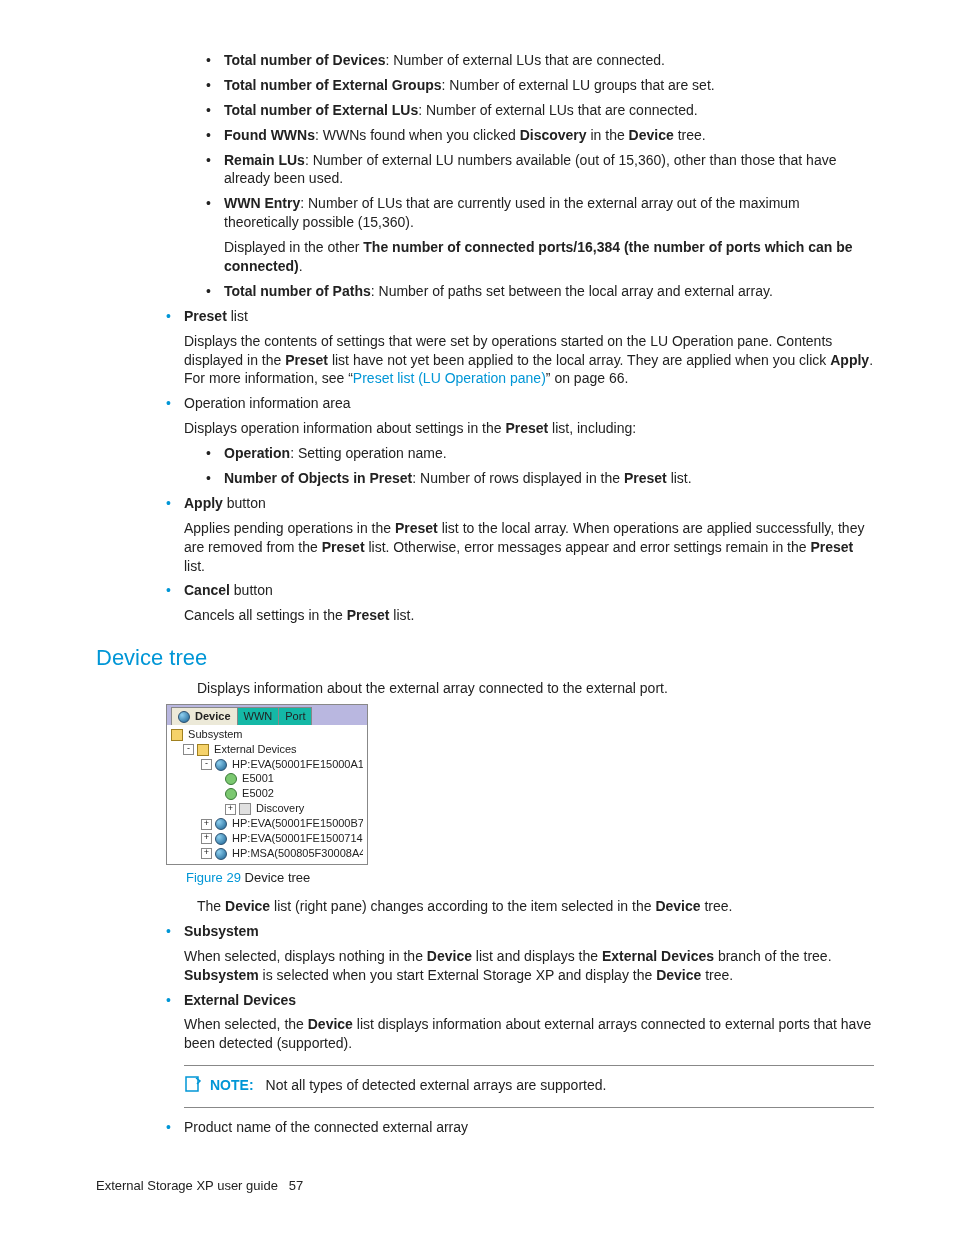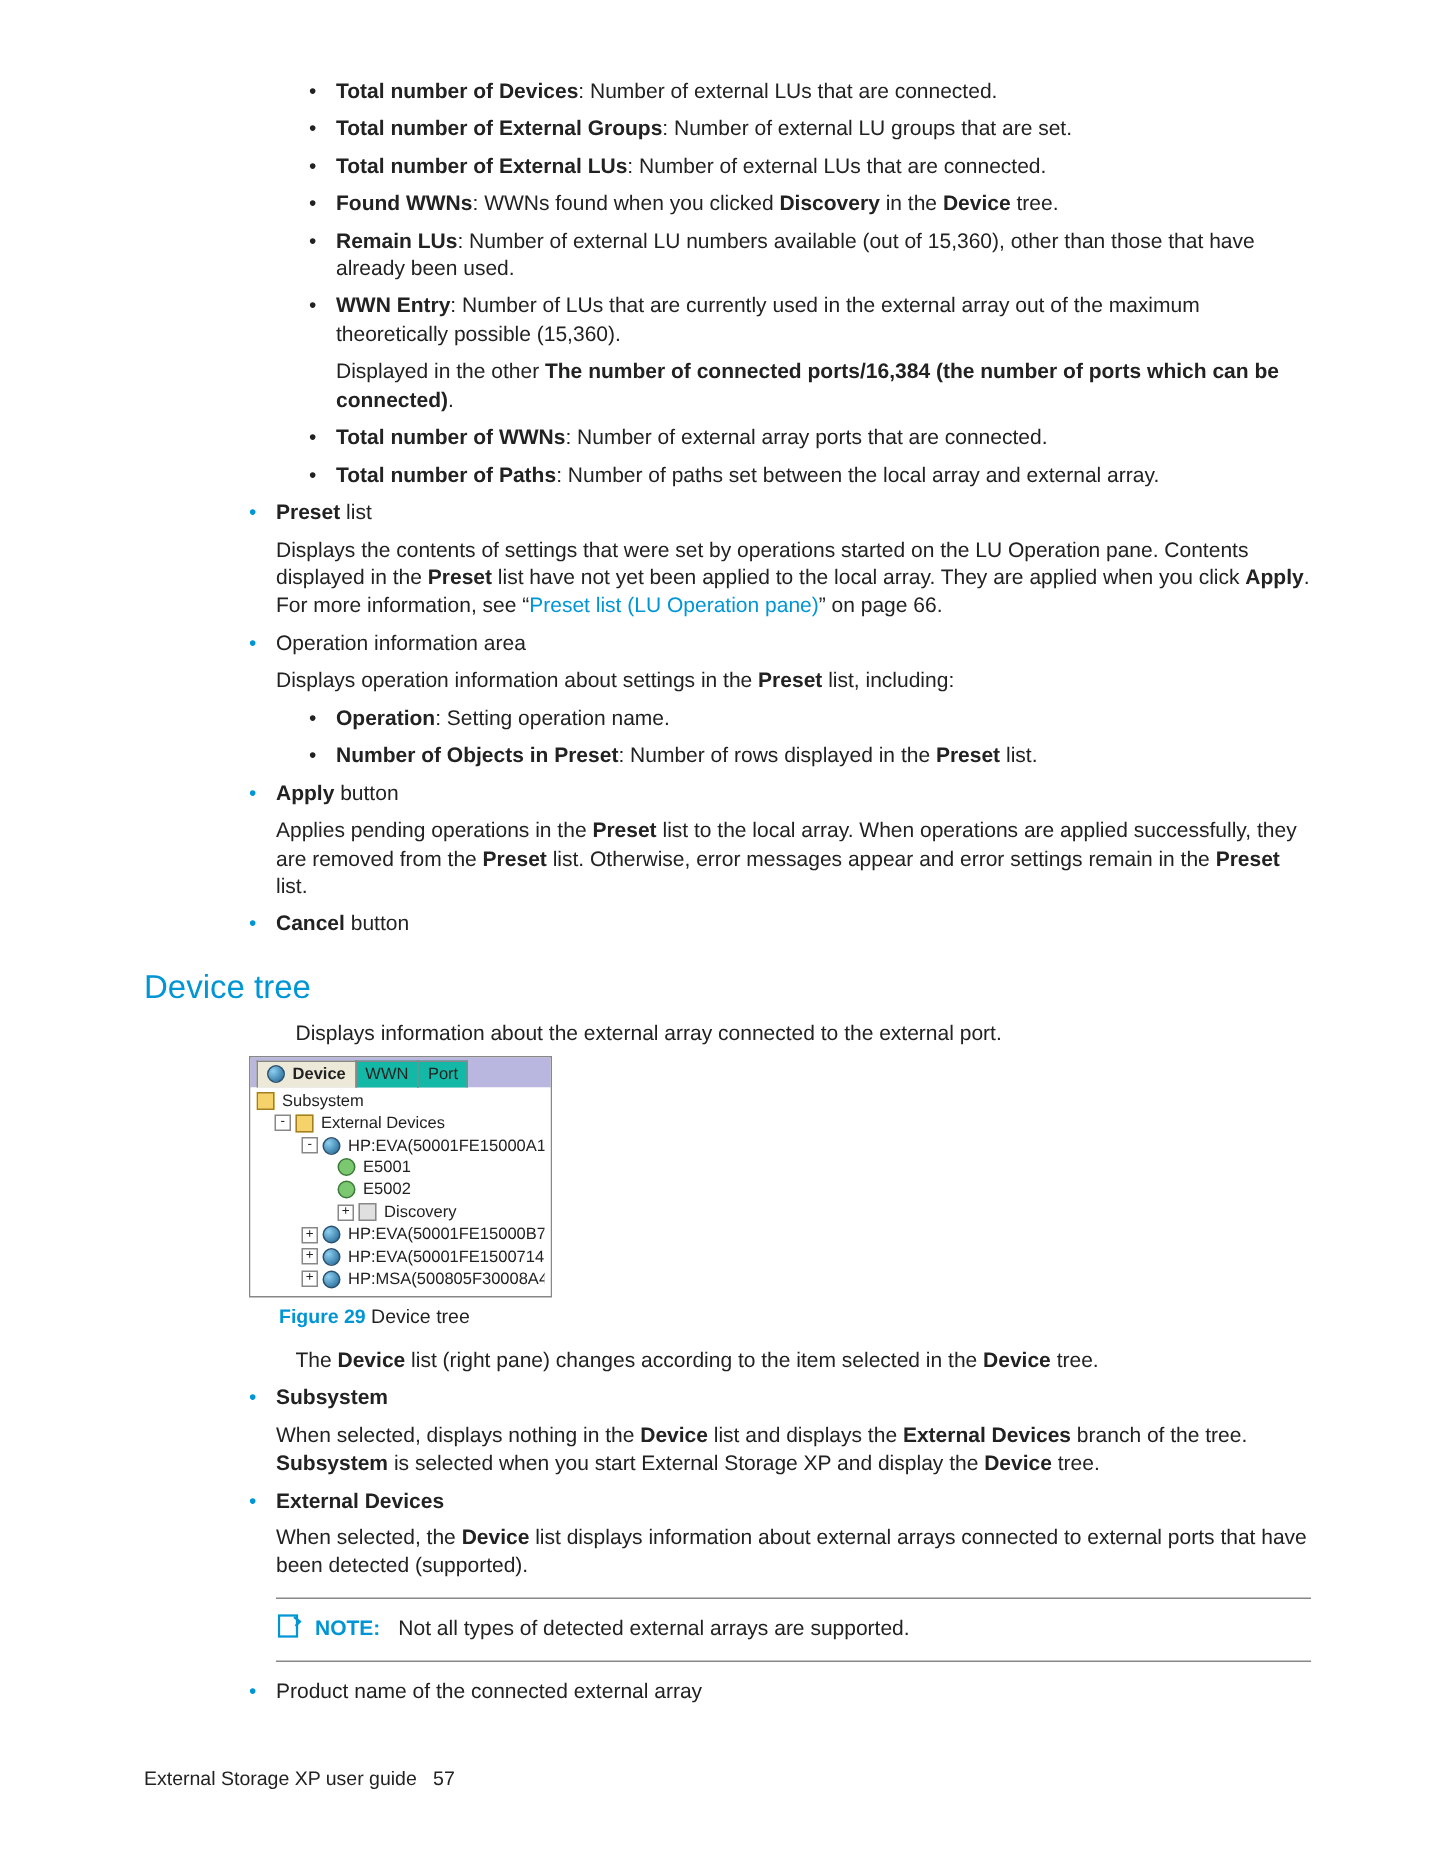--- a/index.html
+++ b/index.html
@@ -15,21 +15,21 @@
   ul.outer { list-style: none; padding-left: 70px; margin: 0; }
   ul.outer > li { position: relative; padding-left: 18px; margin-bottom: 6px; }
   ul.outer > li::before { content: "•"; color: #0096d6; position: absolute; left: 0; top: 0; }
   ul.inner { list-style: none; padding-left: 22px; margin: 6px 0; }
   ul.inner > li { position: relative; padding-left: 18px; margin-bottom: 6px; }
   ul.inner > li::before { content: "•"; color: #222; position: absolute; left: 0; top: 0; }
   .para { margin: 6px 0; }
   .ind0 { margin-left: 101px; }
   h2.section { font-family: Arial, sans-serif; font-weight: normal; color: #0096d6; font-size: 22px; margin: 18px 0 6px 0; }
   .caption { font-size: 13px; margin: 4px 0 10px 70px; }
-  .caption .fignum { color: #0096d6; font-weight: bold; padding-left: 20px; }
+  .caption .fignum { color: #0096d6; font-weight: normal; padding-left: 20px; }
   .tree-fig { margin-left: 70px; width: 200px; border: 1px solid #888; font-family: Tahoma, Arial, sans-serif; font-size: 11px; background: #fff; }
   .tree-tabs { background: #b9b7e0; padding: 0 4px; height: 20px; display: flex; align-items: flex-end; }
   .tree-tab { background: #14b8a6; border: 1px solid #888; border-bottom: none; padding: 1px 6px; font-size: 11px; margin-right: -1px; }
   .tree-tab.active { font-weight: bold; background: #ece9d8; }
   .tree-body { padding: 2px 4px 4px 4px; background: #fff; }
   .tree-body div { white-space: nowrap; overflow: hidden; }
   .tree-body .lvl0 { padding-left: 0; }
   .tree-body .lvl1 { padding-left: 12px; }
   .tree-body .lvl2 { padding-left: 30px; }
   .tree-body .lvl3 { padding-left: 54px; }
@@ -53,21 +53,20 @@
 <ul class="inner" style="padding-left:110px;">
   <li><b>Total number of Devices</b><span>: Number of external LUs that are connected.</span></li>
   <li><b>Total number of External Groups</b><span>: Number of external LU groups that are set.</span></li>
   <li><b>Total number of External LUs</b><span>: Number of external LUs that are connected.</span></li>
   <li><b>Found WWNs</b><span>: WWNs found when you clicked </span><b>Discovery</b><span> in the </span><b>Device</b><span> tree.</span></li>
   <li><b>Remain LUs</b><span>: Number of external LU numbers available (out of 15,360), other than those that have already been used.</span></li>
   <li>
     <b>WWN Entry</b><span>: Number of LUs that are currently used in the external array out of the maximum theoretically possible (15,360).</span>
     <div class="para"><span>Displayed in the other </span><b>The number of connected ports/16,384 (the number of ports which can be connected)</b><span>.</span></div>
   </li>
-  <li><b>Total number of WWNs</b><span>: Number of external array ports that are connected.</span></li>
   <li><b>Total number of Paths</b><span>: Number of paths set between the local array and external array.</span></li>
 </ul>
 
 <ul class="outer">
   <li>
     <b>Preset</b><span> list</span>
     <div class="para"><span>Displays the contents of settings that were set by operations started on the LU Operation pane. Contents displayed in the </span><b>Preset</b><span> list have not yet been applied to the local array. They are applied when you click </span><b>Apply</b><span>. For more information, see “</span><a class="link">Preset list (LU Operation pane)</a><span>” on page 66.</span></div>
   </li>
   <li>
     <span>Operation information area</span>
@@ -76,20 +75,21 @@
       <li><b>Operation</b><span>: Setting operation name.</span></li>
       <li><b>Number of Objects in Preset</b><span>: Number of rows displayed in the </span><b>Preset</b><span> list.</span></li>
     </ul>
   </li>
   <li>
     <b>Apply</b><span> button</span>
     <div class="para"><span>Applies pending operations in the </span><b>Preset</b><span> list to the local array. When operations are applied successfully, they are removed from the </span><b>Preset</b><span> list. Otherwise, error messages appear and error settings remain in the </span><b>Preset</b><span> list.</span></div>
   </li>
   <li>
     <b>Cancel</b><span> button</span>
+    <div class="para"><span>Cancels all settings in the </span><b>Preset</b><span> list.</span></div>
   </li>
 </ul>
 
 <h2 class="section">Device tree</h2>
 <div class="para ind0">Displays information about the external array connected to the external port.</div>
 
 <div class="tree-fig">
   <div class="tree-tabs">
     <span class="tree-tab active"><span class="tree-icon globe"></span> <span>Device</span></span>
     <span class="tree-tab">WWN</span>

